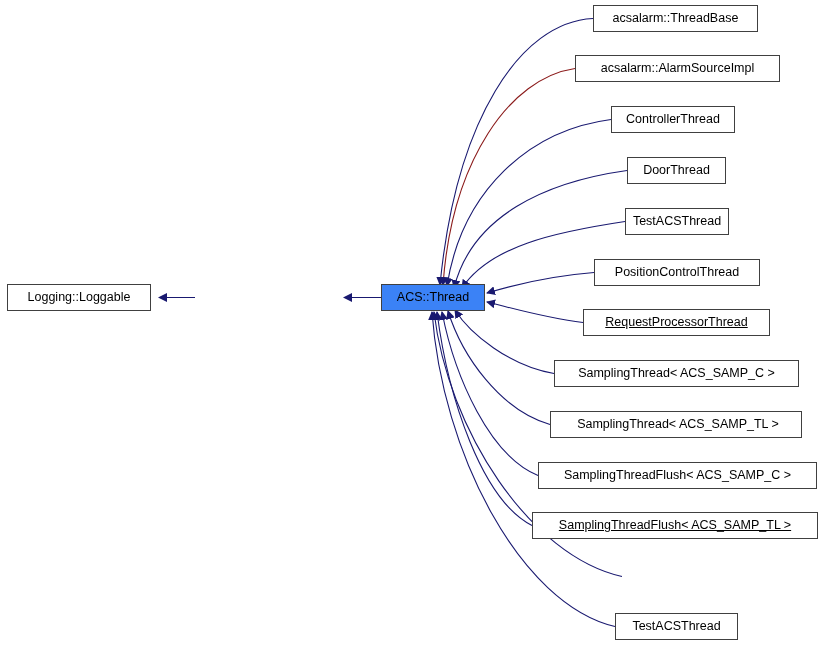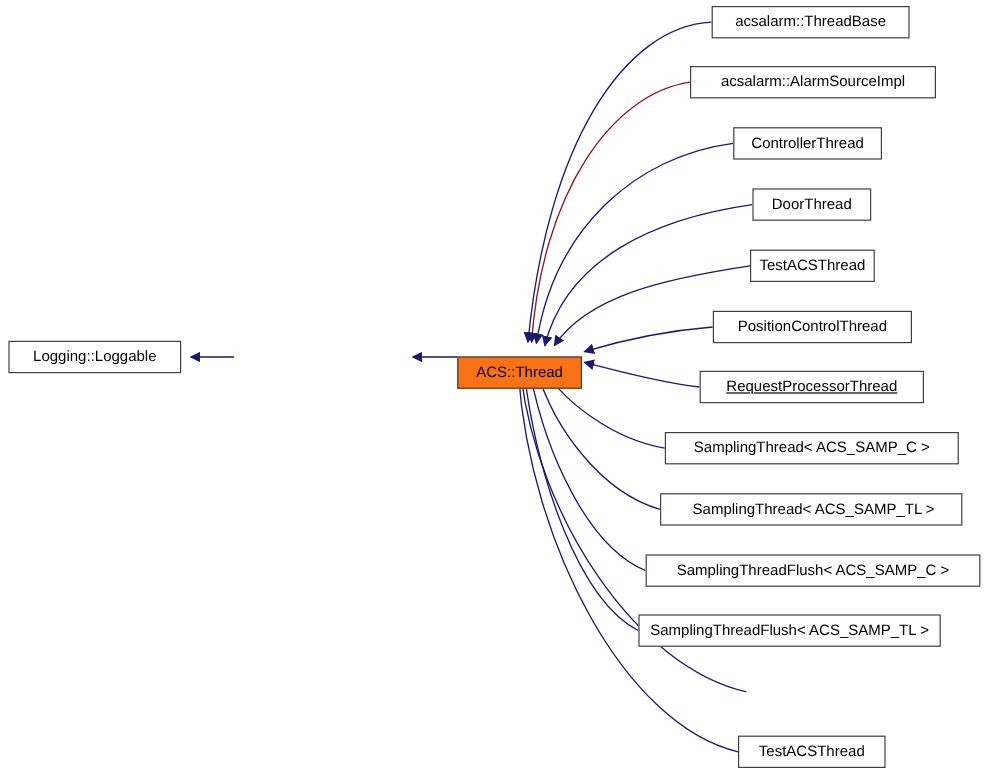--- a/index.html
+++ b/index.html
@@ -31,22 +31,21 @@
     font-size: 12.5px;
     line-height: 1;
     display: flex;
     align-items: center;
     justify-content: center;
     white-space: nowrap;
     padding: 0 8px;
     z-index: 2;
   }
   .node.highlight {
-    background: #f97316;
-    margin-top: 13px;
+    background: #3b82f6;
   }
 </style>
 </head>
 <body>
 
 <div id="canvas">
 
   <svg class="edges" viewBox="0 0 824 645">
     <defs>
       <marker id="arrow" markerWidth="9" markerHeight="9" refX="8" refY="4.5" orient="auto" markerUnits="userSpaceOnUse">
@@ -117,21 +116,21 @@
   </div>
 
   <div class="node" style="left:550px; top:411px; width:252px; height:27px;padding-left:12px;">
     <span>SamplingThread&lt; ACS_SAMP_TL &gt;</span>
   </div>
 
   <div class="node" style="left:538px; top:462px; width:279px; height:27px;text-align:center;">
     <span>SamplingThreadFlush&lt; ACS_SAMP_C &gt;</span>
   </div>
 
-  <div class="node" style="left:532px; top:512px; width:252px; height:27px;">
+  <div class="node" style="left:532px; top:512px; width:286px; height:27px;text-decoration:underline;">
     <span>SamplingThreadFlush&lt; ACS_SAMP_TL &gt;</span>
   </div>
 
 
   <div class="node" style="left:615px; top:613px; width:123px; height:27px;">
     <span>TestACSThread</span>
   </div>
 
 </div>
 

